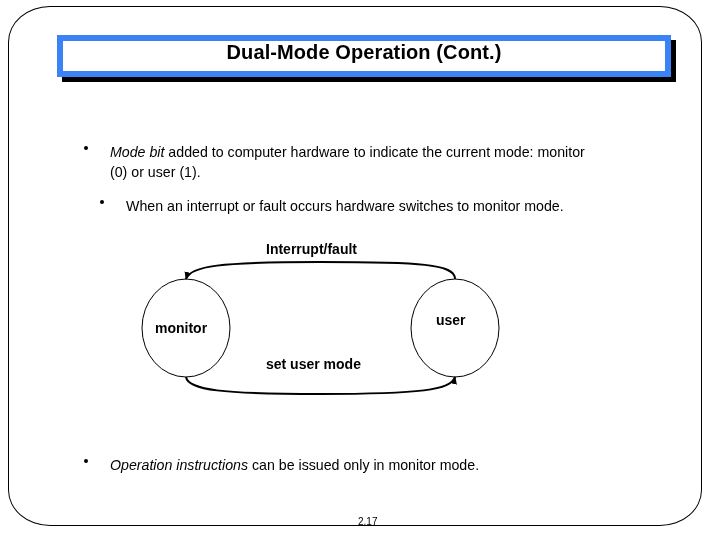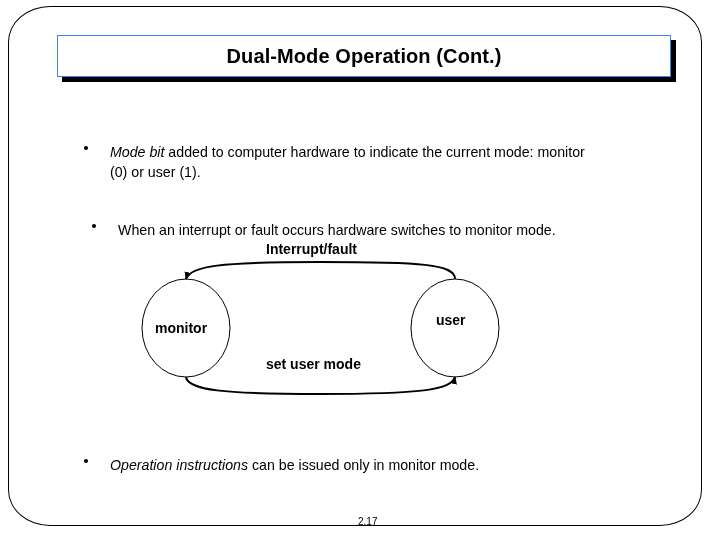--- a/index.html
+++ b/index.html
@@ -37,24 +37,23 @@
     height: 42px;
     background: #000000;
   }
   .title-box {
     position: absolute;
     left: 57px;
     top: 35px;
     width: 614px;
     height: 42px;
     background: #ffffff;
-    border: 1px solid #3b82f6;
+    border: 6px solid #3b82f6;
     box-sizing: border-box;
     display: flex;
-    align-items: center;
     justify-content: center;
   }
   .title-text {
     font-size: 20px;
     font-weight: bold;
     color: #000000;
     letter-spacing: 0.1px;
     white-space: nowrap;
   }
 
@@ -134,21 +133,21 @@
   <div class="title-shadow"></div>
   <div class="title-box">
     <span class="title-text">Dual-Mode Operation (Cont.)</span>
   </div>
 
   <div class="bullet-row" style="left:84px; top:142px; width:520px;">
     <span class="bullet-dot"></span>
     <span class="bullet-text"><span class="ital">Mode bit</span><span> added to computer hardware to indicate the current mode:  monitor (0) or user (1).</span></span>
   </div>
 
-  <div class="bullet-row" style="left:92px; top:196px; width:530px;margin-top:24px;">
+  <div class="bullet-row" style="left:100px; top:196px; width:530px;">
     <span class="bullet-dot"></span>
     <span class="bullet-text">When an interrupt or fault occurs hardware switches to monitor mode.</span>
   </div>
 
   <svg class="diagram" viewBox="0 0 720 540">
     <defs>
       <marker id="arrhead" markerWidth="9" markerHeight="9" refX="7" refY="4.2" orient="auto" markerUnits="userSpaceOnUse">
         <path d="M0,0.6 L8,4.2 L0,7.8 Z" fill="#000000"></path>
       </marker>
     </defs>

